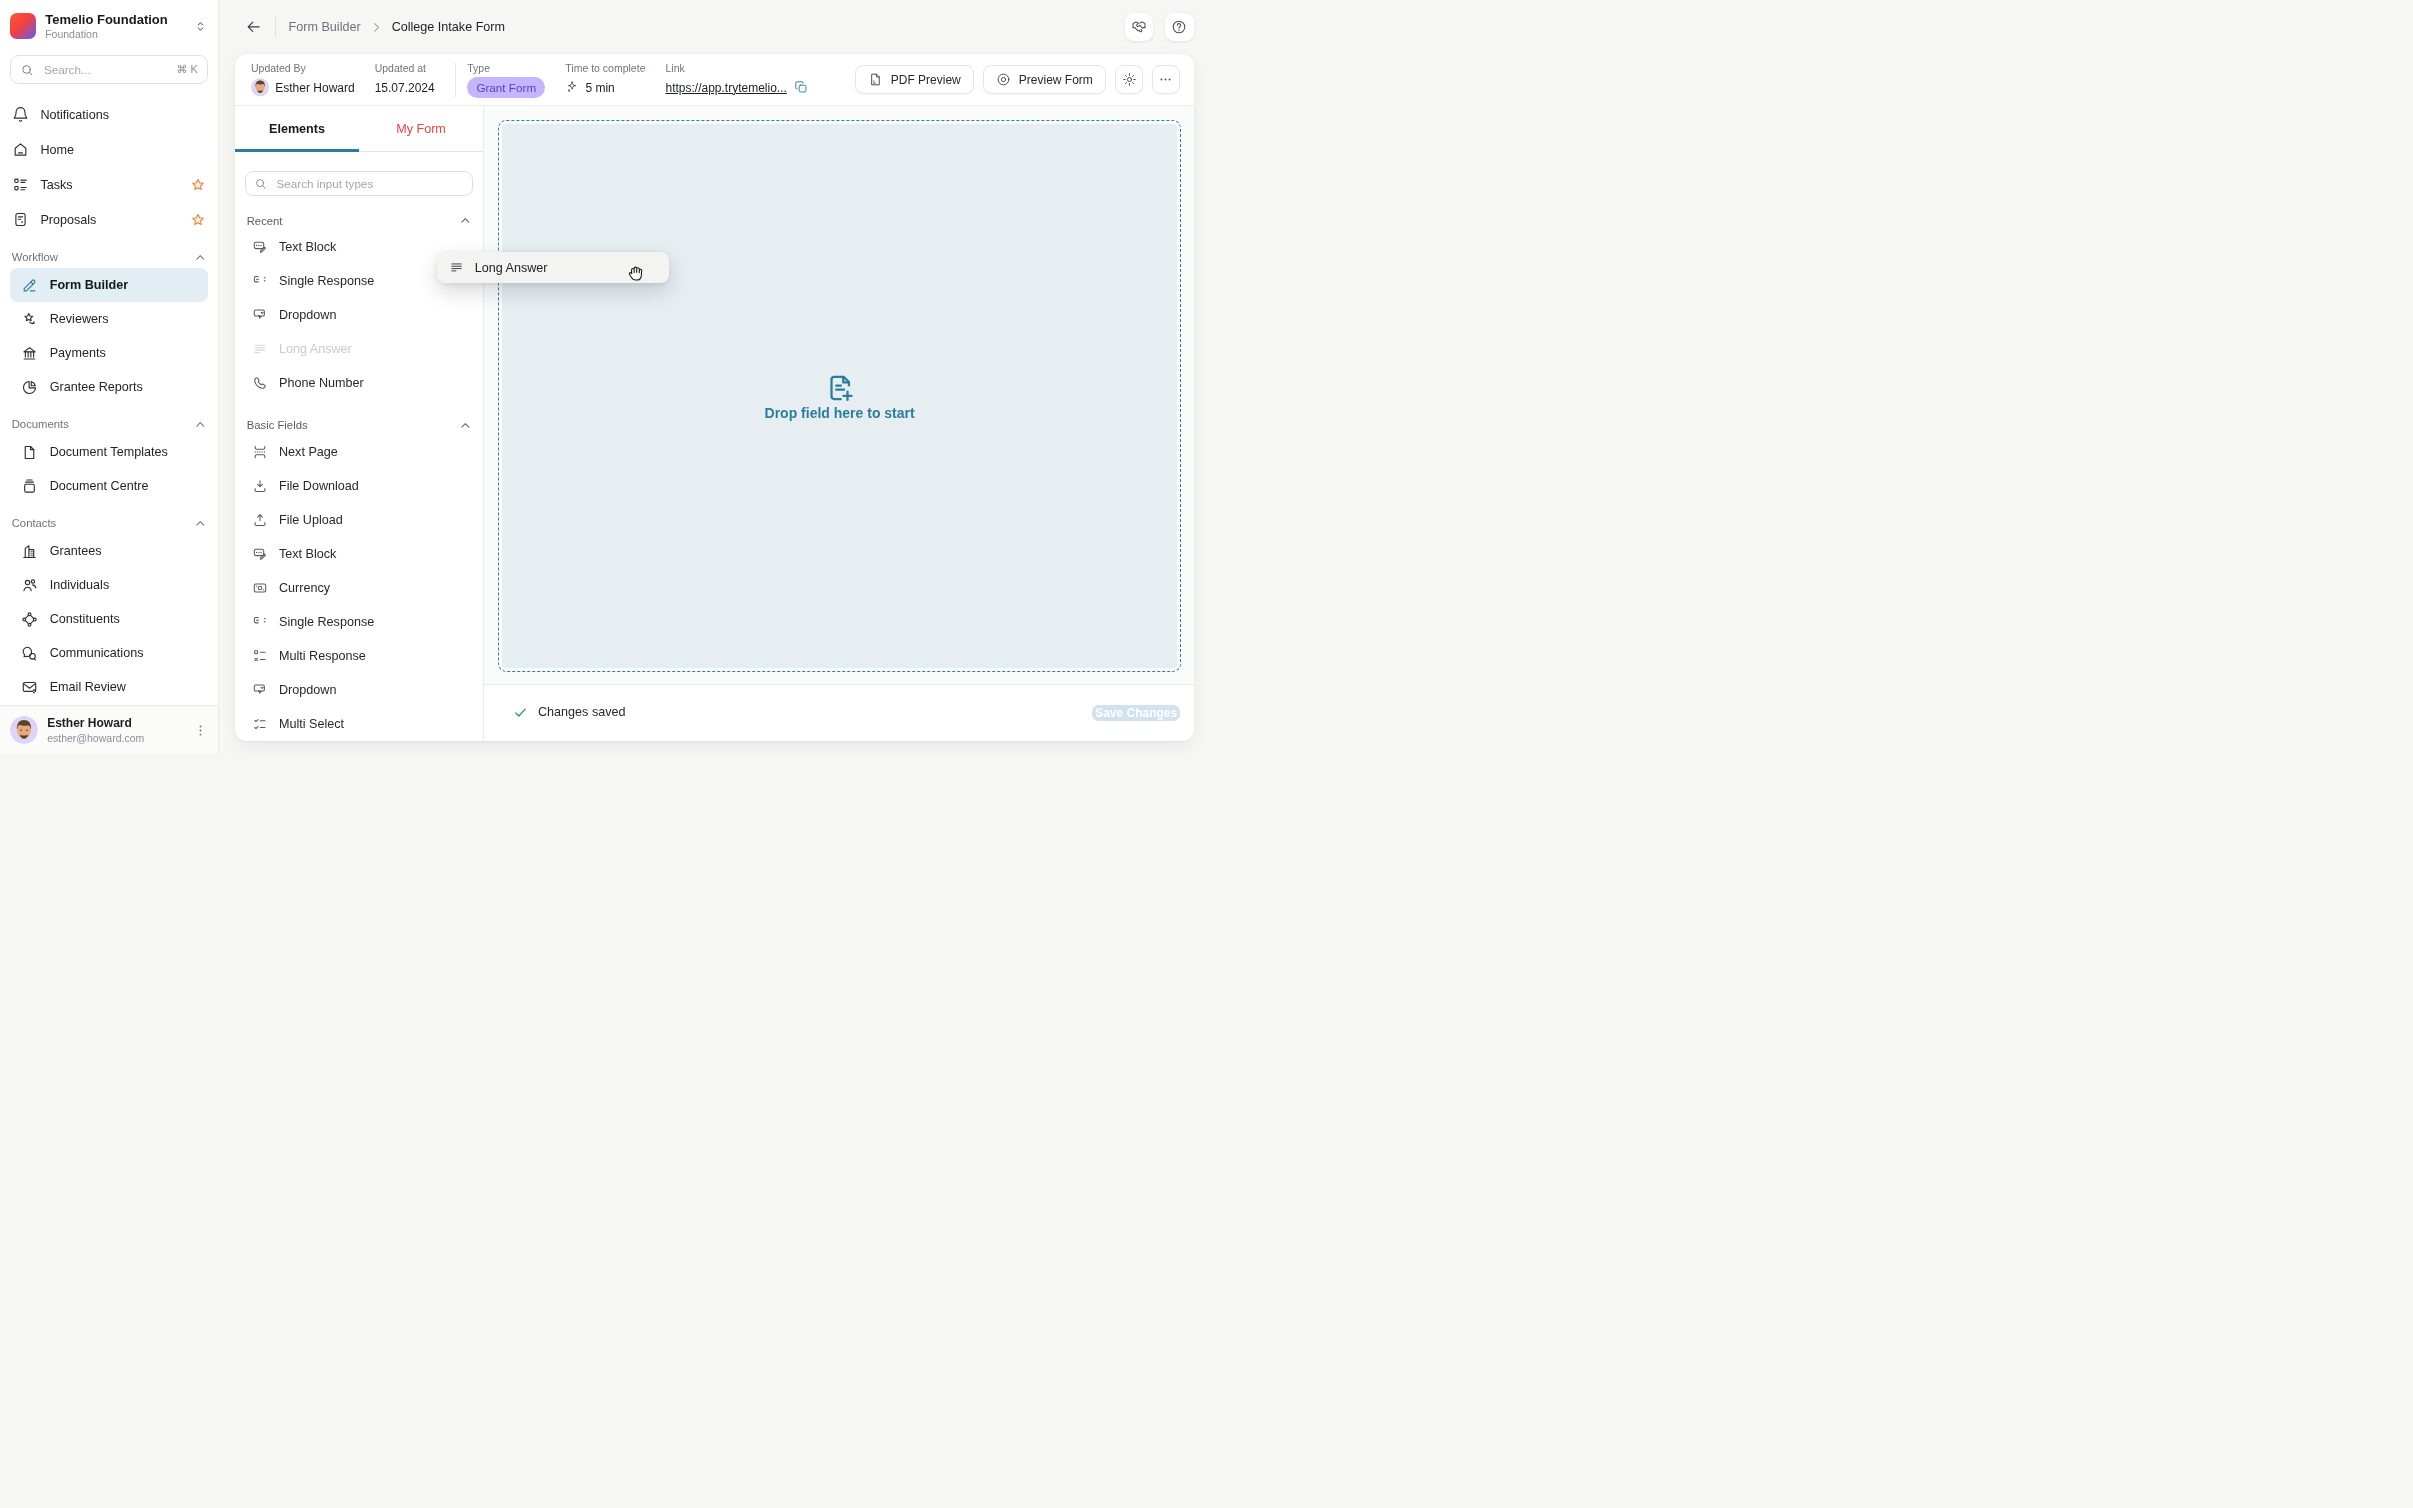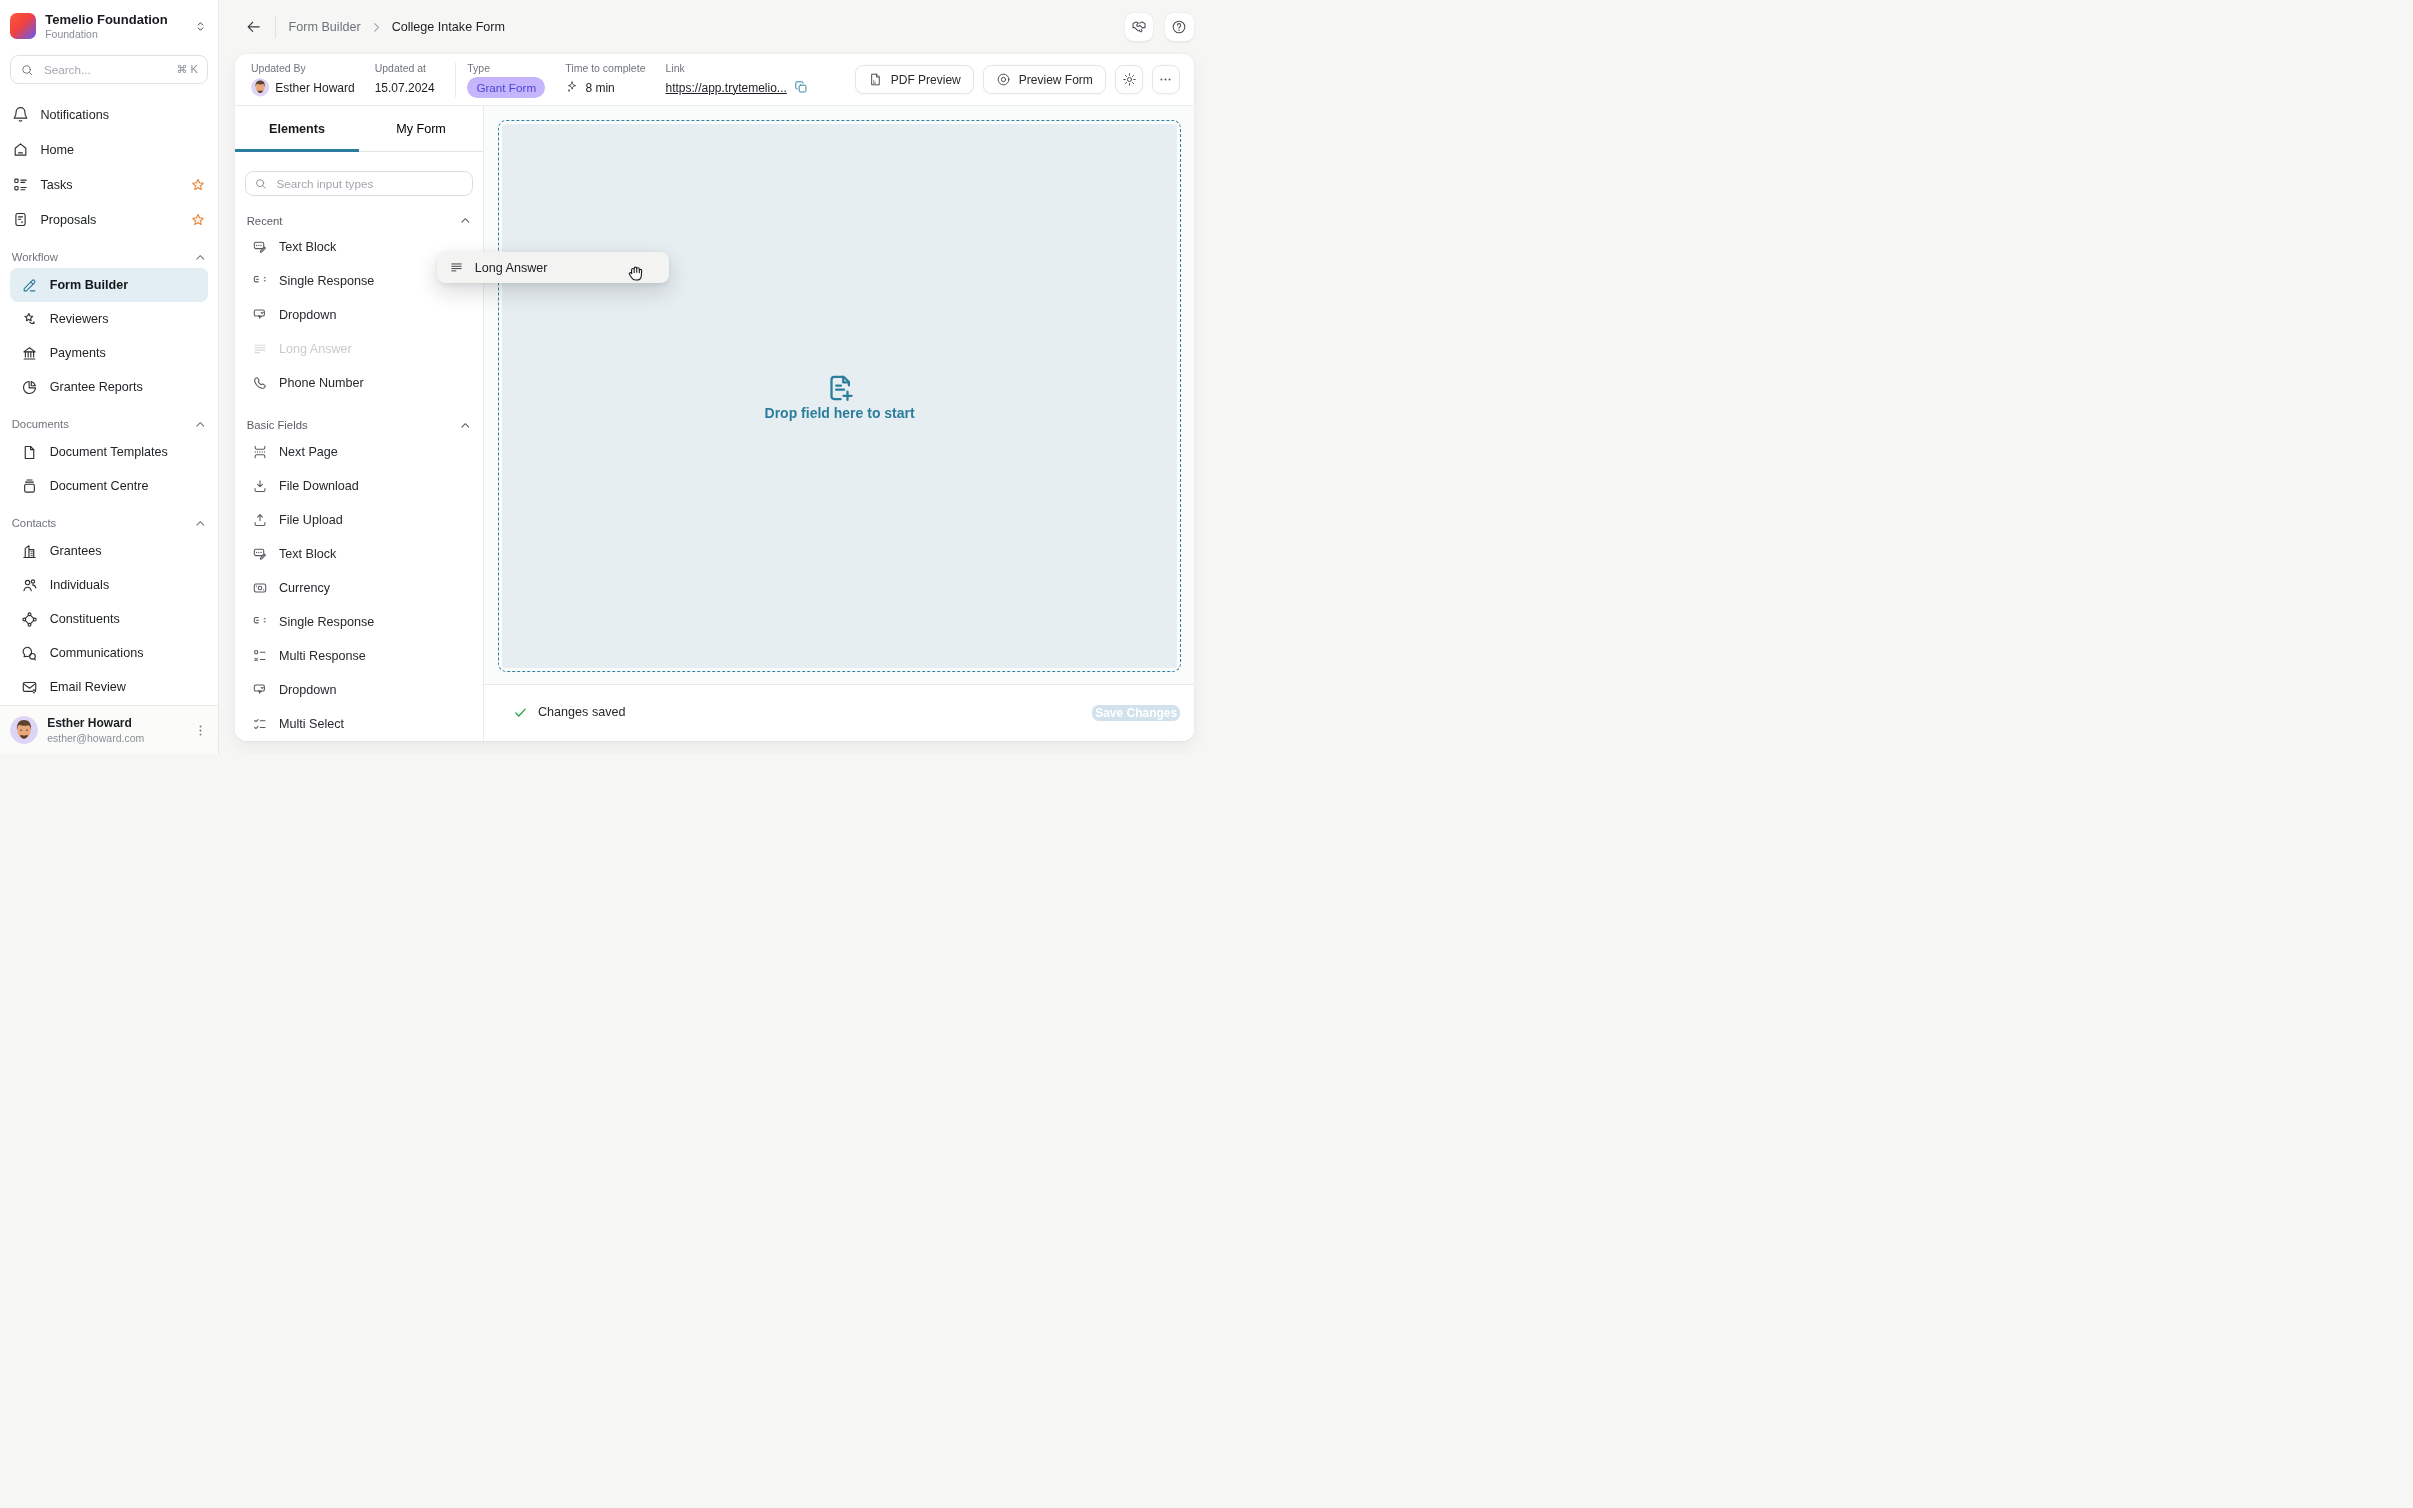--- a/index.html
+++ b/index.html
@@ -78,21 +78,21 @@
   .btn{height:28.5px;border:0.8px solid #e5e5e3;border-radius:8.4px;background:#fff;display:flex;
        align-items:center;gap:7.5px;padding:0 12.6px;font-size:12px;font-weight:500;color:#26292d;
        box-shadow:0 0.8px 1.7px rgba(0,0,0,.04);white-space:nowrap;}
   .btn .ic{width:15px;height:15px;color:#4a4f55;}
   .icon-btn{width:28.5px;padding:0;justify-content:center;}
 
   .card-body{flex:1;display:flex;min-height:0;}
   .elements-panel{width:249px;flex:0 0 auto;border-right:0.8px solid #ebebe9;background:#fff;
                   display:flex;flex-direction:column;box-sizing:border-box;overflow:hidden;}
   .tabs{height:45px;flex:0 0 auto;display:flex;border-bottom:0.8px solid #e4e4e2;}
-  .tab{flex:1;display:flex;align-items:center;justify-content:center;font-size:12.6px;color:#000000;position:relative;}
+  .tab{flex:1;display:flex;align-items:center;justify-content:center;font-size:12.6px;color:#ef4444;position:relative;}
   .tab.active{font-weight:700;color:#17191c;}
   .tab.active::after{content:"";position:absolute;left:0;right:0;bottom:-0.8px;height:2.5px;background:#2a7d9c;}
   .panel-search{margin:19px 10px 0;height:28px;border:0.8px solid #dcdcda;border-radius:8.4px;
                 display:flex;align-items:center;gap:6.7px;padding:0 8.4px;box-sizing:border-box;}
   .panel-search .ic{width:13.4px;height:13.4px;color:#82878e;}
   .panel-search input{border:0;outline:0;flex:1;min-width:0;font:11.7px "Liberation Sans",sans-serif;color:#33363b;background:transparent;}
   .panel-search input::placeholder{color:#a2a7ae;}
   .group-head{display:flex;align-items:center;justify-content:space-between;margin:18.4px 11.7px 3.4px 11.7px;}
   .group-head .gt{font-size:11.3px;color:#585d64;}
   .group-head .ic{width:12.6px;height:12.6px;color:#585d64;}
@@ -438,21 +438,21 @@
       </div>
       <div class="meta">
         <span class="meta-label">Time to complete</span>
         <span class="meta-val">
           <span class="sparkle-ic ic">
               <svg viewBox="0 0 24 24" fill="none" stroke="currentColor" stroke-width="1.6" stroke-linecap="round" stroke-linejoin="round">
                 <path d="M12 3.5c.6 4 2 5.4 6 6-4 .6-5.4 2-6 6-.6-4-2-5.4-6-6 4-.6 5.4-2 6-6z"></path>
                 <path d="M7 16.5l.4 1.1 1.1.4-1.1.4-.4 1.1-.4-1.1-1.1-.4 1.1-.4z" stroke-width="1.1"></path>
               </svg>
             </span>
-          <span>8 min</span>
+          <span>5 min</span>
         </span>
       </div>
       <div class="meta">
         <span class="meta-label">Link</span>
         <span class="meta-val">
           <span class="link-val">https://app.trytemelio...</span>
           <span class="copy-ic ic">
               <svg viewBox="0 0 24 24" fill="none" stroke="currentColor" stroke-width="1.6" stroke-linecap="round" stroke-linejoin="round">
                 <rect x="8.8" y="8.8" width="11.4" height="11.4" rx="2"></rect>
                 <path d="M5.4 15.2H4.9A1.9 1.9 0 0 1 3 13.3V4.9A1.9 1.9 0 0 1 4.9 3h8.4a1.9 1.9 0 0 1 1.9 1.9v.5"></path>

